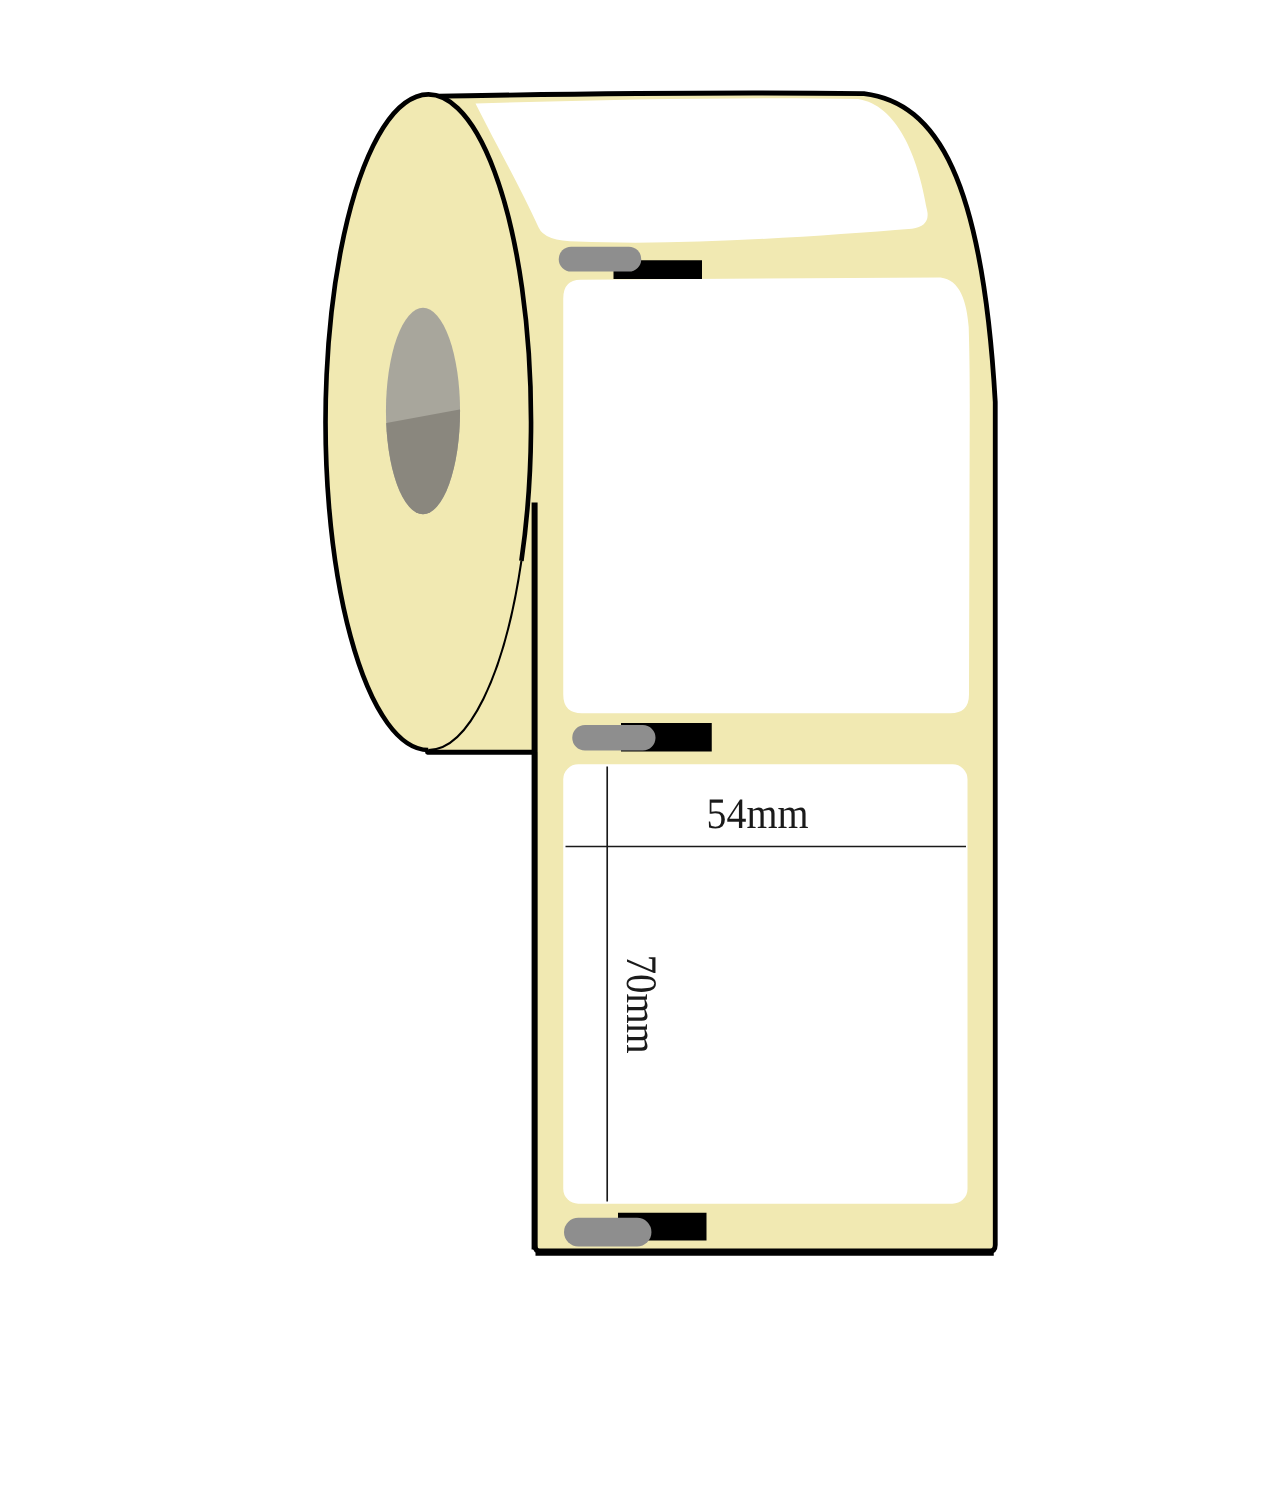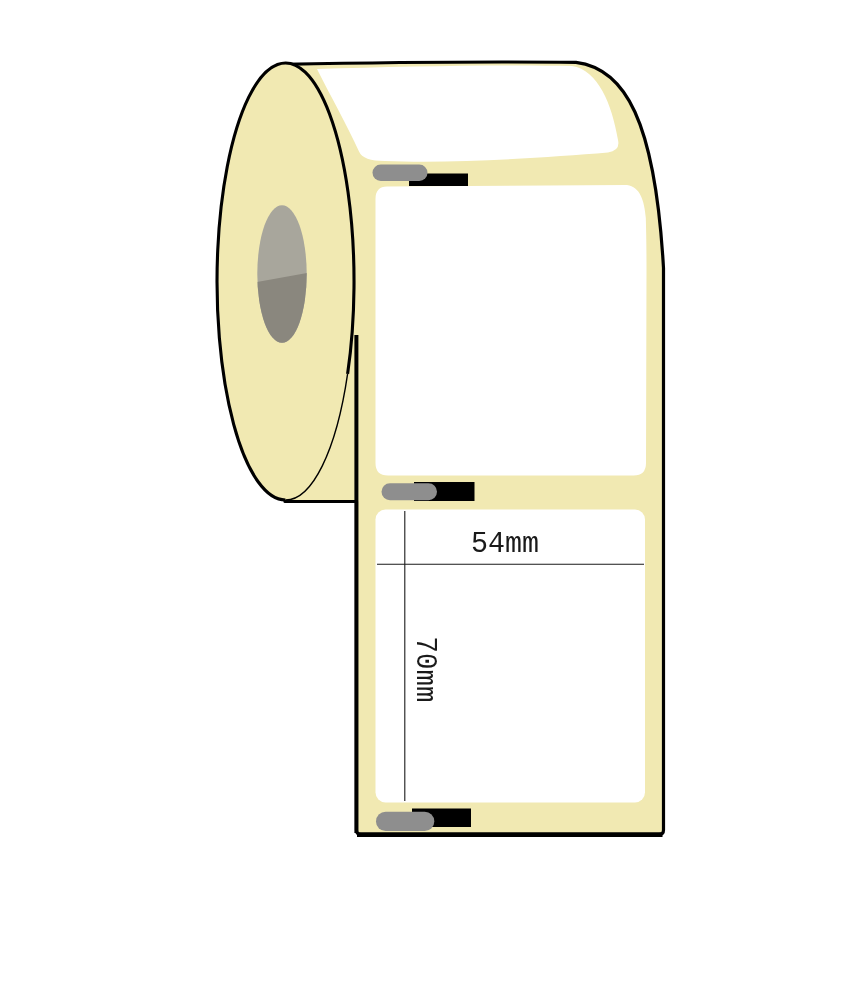--- a/index.html
+++ b/index.html
@@ -1,17 +1,17 @@
 <!DOCTYPE html>
 <html><head>
 <meta charset="utf-8">
 <style>
   html,body{margin:0;padding:0;background:#ffffff;}
   #stage{position:relative;width:854px;height:990px;background:#ffffff;overflow:hidden;
-         font-family:Liberation Mono, monospace;}
+         font-family:Liberation Serif, serif;}
   svg{position:absolute;left:0;top:0;}
 </style>
 </head>
 <body>
 <div id="stage">
 <svg width="854" height="990" viewBox="0 0 854 990">
   <defs>
     <clipPath id="coreClip">
       <ellipse cx="282" cy="274" rx="24.7" ry="68.8"></ellipse>
     </clipPath>

